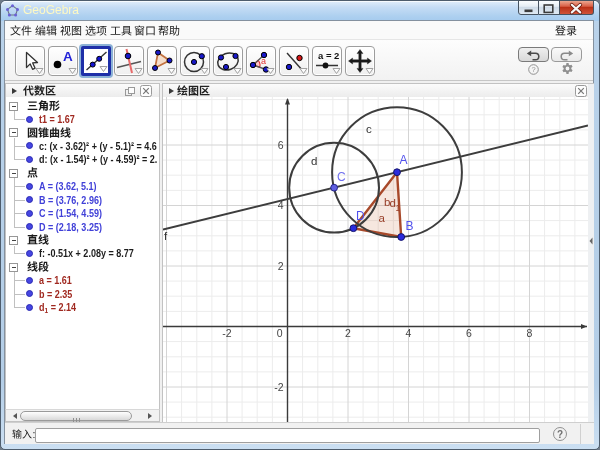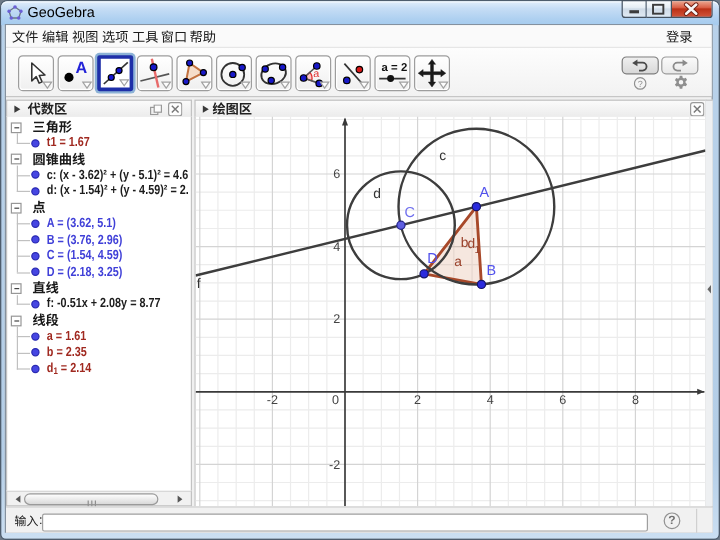--- a/index.html
+++ b/index.html
@@ -3,21 +3,21 @@
 *{margin:0;padding:0;box-sizing:border-box}
 html,body{width:600px;height:450px;overflow:hidden}
 body{font-family:"Liberation Sans",sans-serif;position:relative;background:#6e7a87}
 #frame{position:absolute;inset:0;background:linear-gradient(#b9d2ea 0%,#b4cee7 85%,#cbdff2 100%);border:1px solid #4e5d6d;border-radius:6px 6px 5px 5px}
 #titlegrad{position:absolute;left:1px;top:1px;width:598px;height:20px;background:linear-gradient(#e1eefb 0%,#c6ddf5 30%,#aed0f0 75%,#a5cbee 100%);border-radius:5px 5px 0 0;box-shadow:inset 0 1px 0 rgba(255,255,255,.75)}
 #client{position:absolute;left:4px;top:20px;width:590px;height:424px;background:#f0f0f0;border:1px solid #84919f}
 .wbtn{position:absolute;top:0;height:15px;border:1px solid #46525f;border-top:1px solid #46525f;background:linear-gradient(#fbfdfe 0%,#e6eef5 40%,#cfdbe7 50%,#e0eaf3 100%)}
 #bmin{left:518px;width:21px;border-radius:0 0 0 3px}
 #bmax{left:539px;width:21px;border-left:none}
 #bclose{left:560px;width:34px;border-left:none;border-radius:0 0 3px 0;background:linear-gradient(#eba68f 0%,#da6148 40%,#bb3117 50%,#d0543a 100%)}
-#tname{position:absolute;left:23px;top:3px;font-size:12px;color:#000000}
+#tname{position:absolute;left:23px;top:3px;font-size:12px;color:#fef9c3}
 #menubar{position:absolute;left:5px;top:21px;width:588px;height:19px;background:#fafafa;border-bottom:1px solid #e6e6e6}
 #toolbar{position:absolute;left:5px;top:40px;width:588px;height:41px;background:linear-gradient(#fdfdfd,#f2f2f2);border-bottom:1px solid #c6c6c6}
 .tb{position:absolute;top:6px;width:30px;height:30px;background:linear-gradient(#ffffff,#efefef);border:1px solid #9d9d9d;border-radius:4px;box-shadow:inset 0 0 0 1px #fff}
 .tb svg{position:absolute;left:1px;top:1px}
 .tb.sel{border:3px solid #1e2fa8;border-radius:2px;box-shadow:0 0 0 2px #8cb2d6;background:#fff}
 .tb.sel svg{left:0;top:0}
 .tb svg.dd{position:absolute;left:auto;top:auto;right:0;bottom:0;width:9px;height:8px}
 .rbtn{position:absolute;top:7px;width:31px;height:15px;border-radius:4px;border:1px solid #9a9a9a;background:linear-gradient(#fafafa,#e9e9e9)}
 .phead{position:absolute;top:83px;height:15px;background:linear-gradient(#fbfbfb,#ececec);border:1px solid #c2c2c2}
 .parr{position:absolute;left:6px;top:4px;width:0;height:0;border-top:3.5px solid transparent;border-bottom:3.5px solid transparent;border-left:5px solid #3a3a3a}

